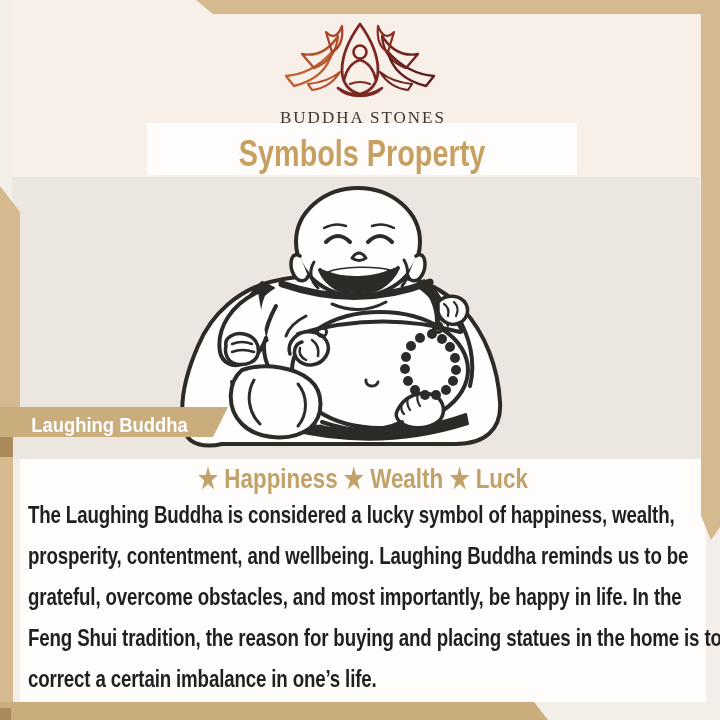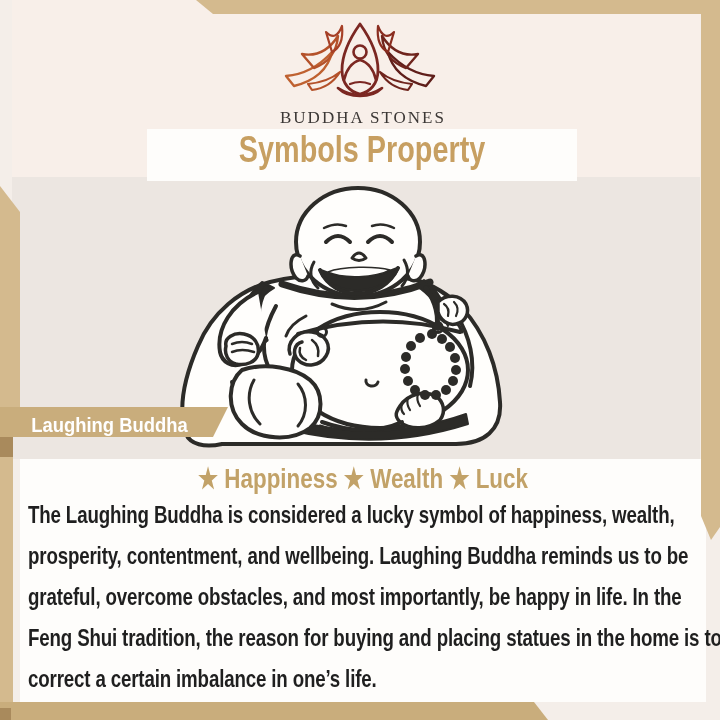--- a/index.html
+++ b/index.html
@@ -28,22 +28,22 @@
   .strip-left-lower{left:0;top:437px;width:13px;height:283px}
   .fold-top{position:absolute;left:0;top:437px;width:13px;height:20px;background:var(--tan_fold)}
   .fold-bottom{position:absolute;left:0;top:708px;width:11px;height:12px;background:var(--tan_fold)}
   .bar-bottom{position:absolute;left:0;top:702px;width:548px;height:18px;background:var(--tan_bar);
     clip-path:polygon(0 0,534px 0,548px 18px,0 18px)}
 
   .logo{position:absolute;left:280px;top:20px;width:160px;text-align:center}
   .brand-name{margin-top:2px;font-family:"Liberation Serif",serif;font-size:17px;
     letter-spacing:2px;color:var(--brand_text);white-space:nowrap}
 
-  .heading-bar{position:absolute;left:147px;top:129px;width:430px;height:52px;
-    background:var(--white_panel);display:flex;align-items:flex-start;justify-content:center}
+  .heading-bar{position:absolute;left:147px;top:123px;width:430px;height:52px;
+    background:var(--white_panel);display:flex;align-items:flex-end;justify-content:center}
   .heading-text{font-size:36px;font-weight:700;color:var(--tan_text);white-space:nowrap;
     transform:scaleX(.8)}
 
   .illustration{position:absolute;left:170px;top:184px}
 
   .ribbon{position:absolute;left:0;top:407px;width:228px;height:30px;background:var(--tan_bar);
     clip-path:polygon(0 0,228px 0,213px 30px,0 30px);display:flex;align-items:flex-end}
   .ribbon-text{padding-left:34px;color:#fff;font-size:20px;font-weight:700;white-space:nowrap;
     transform:scaleX(.92);transform-origin:left center}
 

